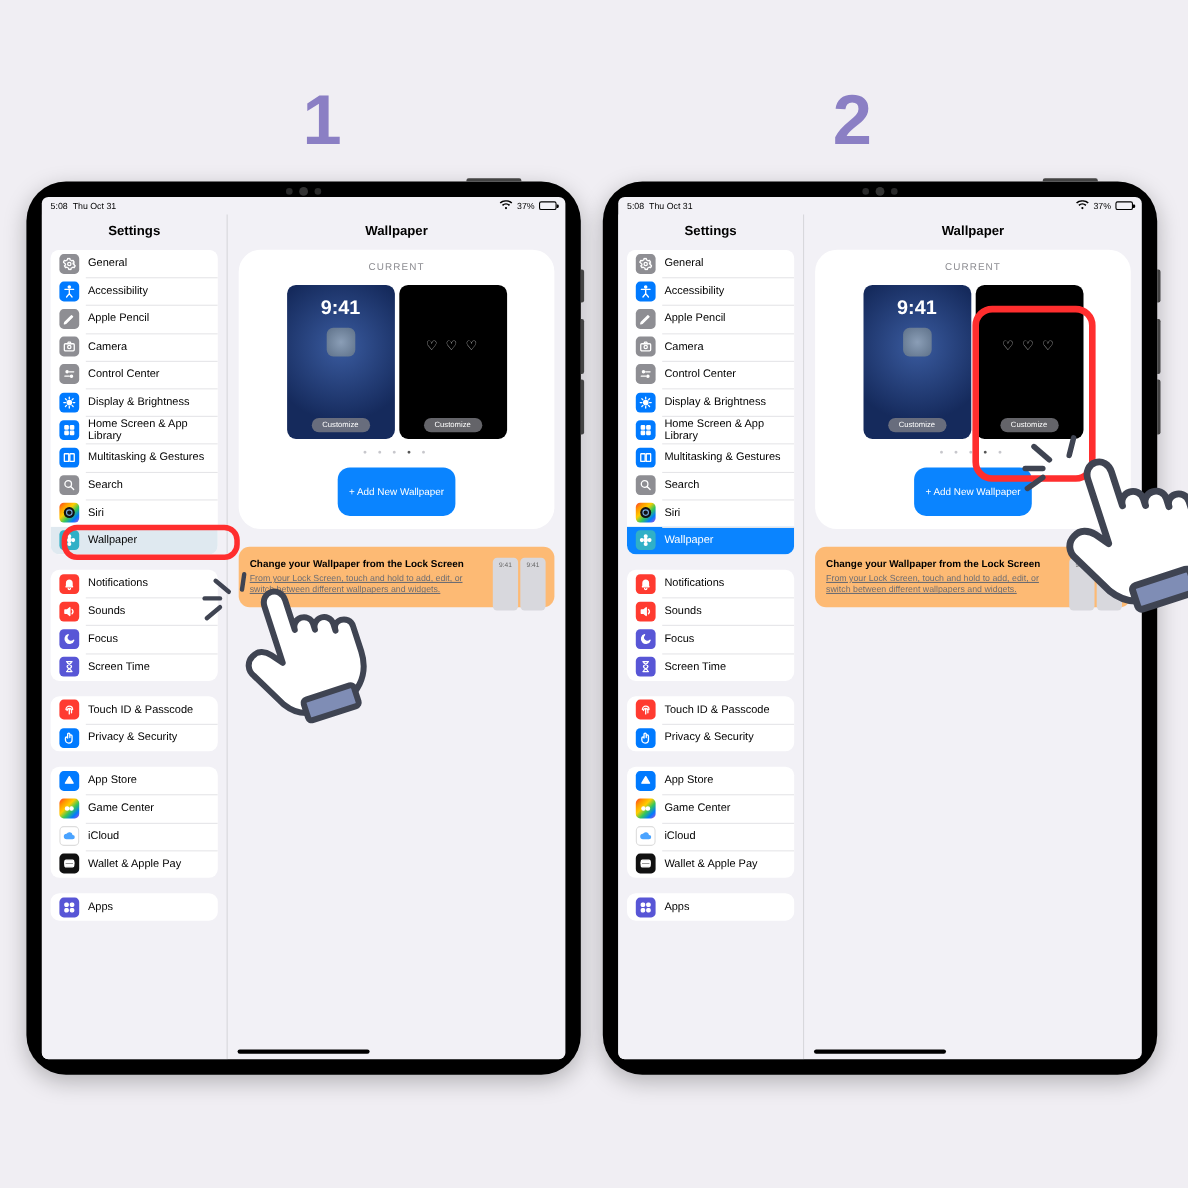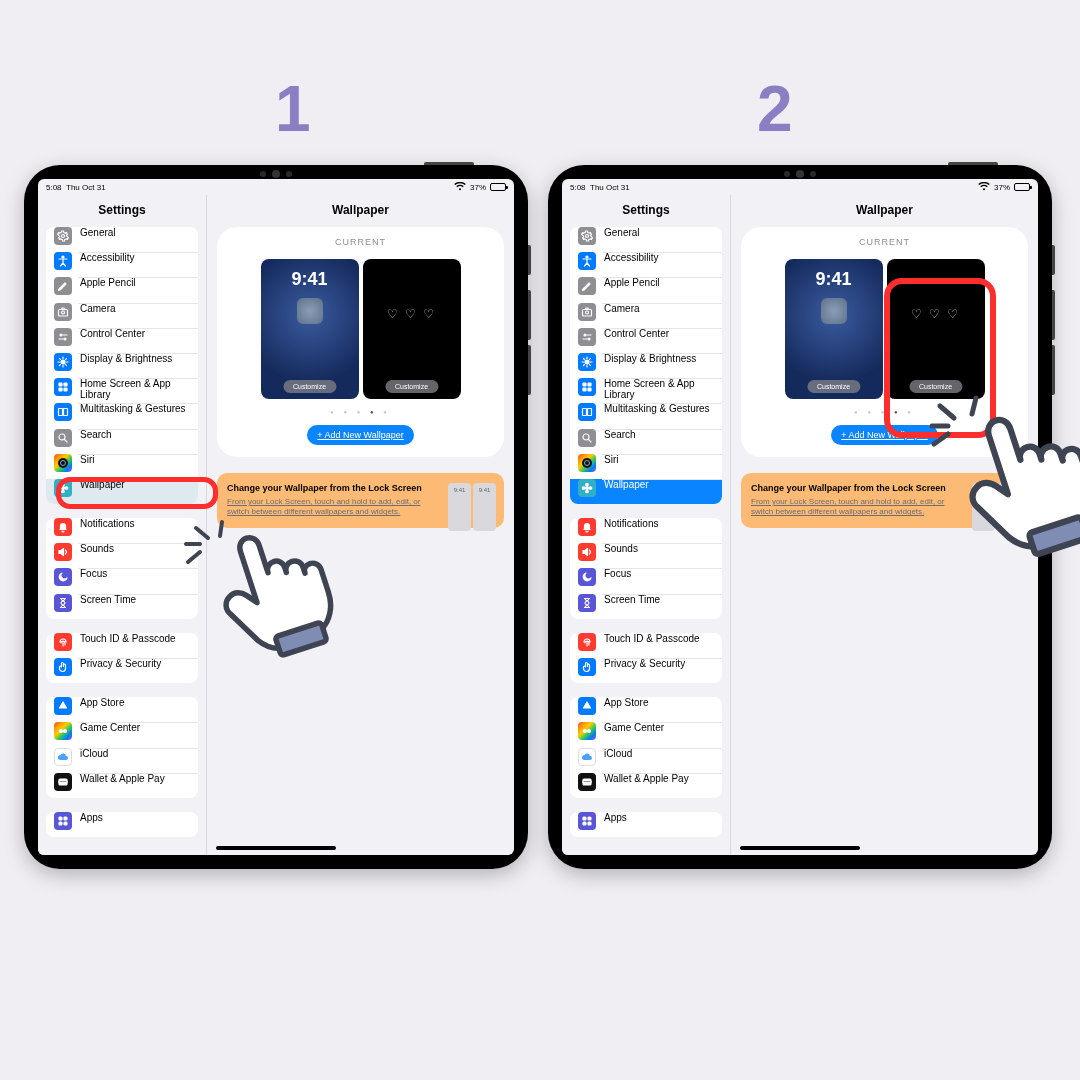--- a/index.html
+++ b/index.html
@@ -1,36 +1,36 @@
 <!DOCTYPE html>
 <html><head>
 <meta charset="utf-8">
 <style>
   * { box-sizing: border-box; margin: 0; padding: 0; }
   body { background: #f0eef3; width: 1080px; height: 1080px; font-family: -apple-system, "Helvetica Neue", Arial, sans-serif; position: relative; }
   .step-num { position: absolute; font-size: 64px; font-weight: 700; color: #8b7fc4; }
-  .ipad { position: absolute; width: 504px; height: 704px; background: #000; border-radius: 36px; box-shadow: 0 6px 20px rgba(0,0,0,.25); }
+  .ipad { position: absolute; width: 504px; height: 812px; background: #000; border-radius: 36px; box-shadow: 0 6px 20px rgba(0,0,0,.25); }
   .ipad .screen { position: absolute; left: 14px; right: 14px; top: 14px; bottom: 14px; background: #f2f1f6; border-radius: 6px; overflow: hidden; display: flex; flex-direction: column; }
   .ipad .camera { position: absolute; top: 5px; left: 50%; transform: translateX(-50%); width: 56px; height: 8px; display:flex; align-items:center; justify-content:center; gap:6px;}
   .ipad .camera span { width:6px;height:6px;border-radius:50%;background:#2a2a2a;}
   .ipad .camera span.big{width:8px;height:8px;background:#333;}
   .ipad .sidebtn { position:absolute; right:-3px; width:3px; background:#444; border-radius:0 2px 2px 0;}
   .ipad .topbtn { position:absolute; top:-3px; height:3px; background:#444; border-radius:2px 2px 0 0;}
   .status { height: 16px; display:flex; justify-content:space-between; align-items:center; padding: 0 8px; font-size: 8px; font-weight:500; color:#000;}
   .status .r { display:flex; align-items:center; gap:4px;}
   .batt { display:inline-flex; align-items:center; gap:2px;}
   .batt-body{width:16px;height:8px;border:1px solid #000;border-radius:2px;position:relative;}
   .batt-body::after{content:'';position:absolute;right:-3px;top:2px;width:2px;height:3px;background:#000;border-radius:0 1px 1px 0;}
   .batt-fill{height:100%;width:37%;background:#000;}
   .split { flex:1; display:flex; }
   .side { width: 168px; background:#f2f1f6; display:flex; flex-direction:column; }
   .side-title { text-align:center; font-weight:700; font-size:12px; padding: 8px 0 10px; }
   .side-scroll{ flex:1; overflow:hidden; padding: 0 8px;}
   .grp { background:#fff; border-radius:8px; margin-bottom: 14px; overflow:hidden;}
-  .row { display:flex; align-items:flex-start; height: 25.2px; padding: 0 8px; position:relative;}
+  .row { display:flex; align-items:center; height: 25.2px; padding: 0 8px; position:relative;}
   .row + .row::before{content:'';position:absolute;left:32px;right:0;top:0;height:1px;background:#e5e5e8;}
   .row .ic { width:18px;height:18px;border-radius:4px;display:flex;align-items:center;justify-content:center;margin-right:8px;font-size:11px;color:#fff;flex-shrink:0;}
   .row .lbl { font-size:10px; color:#000;}
   .row.sel { background:#dfe9f0;}
   .row.sel-blue { background:#0a84ff;}
   .row.sel-blue .lbl{color:#fff;}
   .detail { flex:1; display:flex; flex-direction:column; border-left:1px solid #d8d8dc;}
   .det-title { text-align:center; font-weight:700; font-size:12px; padding:8px 0 10px;}
   .det-body { flex:1; padding: 0 10px;}
   .card { background:#fff; border-radius:20px; padding: 10px 10px 12px; text-align:center;}
@@ -38,21 +38,21 @@
   .previews { display:flex; gap:4px; justify-content:center; position:relative;}
   .pv { width: 98px; height: 140px; border-radius:8px; position:relative; overflow:hidden;}
   .pv-lock { background: radial-gradient(circle at 50% 40%, #3a5b9f 0%, #152a5c 70%);}
   .pv-lock .tm { color:#fff; font-size:18px; font-weight:600; text-align:center; margin-top:10px;}
   .pv-lock .hrt { width:26px;height:26px;border-radius:6px;background:radial-gradient(circle,#9ab 0%,#678 100%);margin:8px auto;opacity:.85;}
   .pv-home { background:#000;}
   .pv-home .hearts{ text-align:center; color:#bbb; font-size:12px; margin-top:48px; letter-spacing:2px;}
   .pv .cust { position:absolute; bottom:6px; left:50%; transform:translateX(-50%); background:rgba(128,128,135,.78); color:#fff; font-size:7px; padding:3px 10px; border-radius:9px;}
   .dots{ margin-top:10px; font-size:6px; letter-spacing:4px; color:#c7c7cc;}
   .dots .on{color:#555;}
-  .addnew{ display:inline-block; margin-top:10px; background:#0a84ff; color:#fff; font-size:9px; padding:5px 10px; border-radius:11px;text-decoration:underline;}
+  .addnew{ display:inline-block; margin-top:10px; background:#0a84ff; color:#fff; font-size:9px; padding:17px 10px; border-radius:11px;}
   .info-card { background:#fdba74; border-radius:10px; padding:10px 62px 10px 10px; margin-top:16px; position:relative;}
   .info-card .h { font-size:9px; font-weight:700; color:#000; margin-bottom:4px;}
   .info-card .p { font-size:8px; line-height:1.3; color:#6d6d72;text-decoration:underline;}
   .info-card .ill { position:absolute; right:8px; top:10px; width:48px; height:48px; display:flex; gap:2px;}
   .info-card .ill div{flex:1;background:#d8d8dd;border-radius:4px;font-size:6px;text-align:center;padding-top:4px;color:#666;}
   .homebar{position:absolute;bottom:5px;left:50%;transform:translateX(-50%);width:120px;height:4px;background:#000;border-radius:3px;}
 
   .ring { position:absolute; border:5px solid #ff2e2e; border-radius:14px; pointer-events:none; }
 
   .hand { position:absolute; pointer-events:none; }

